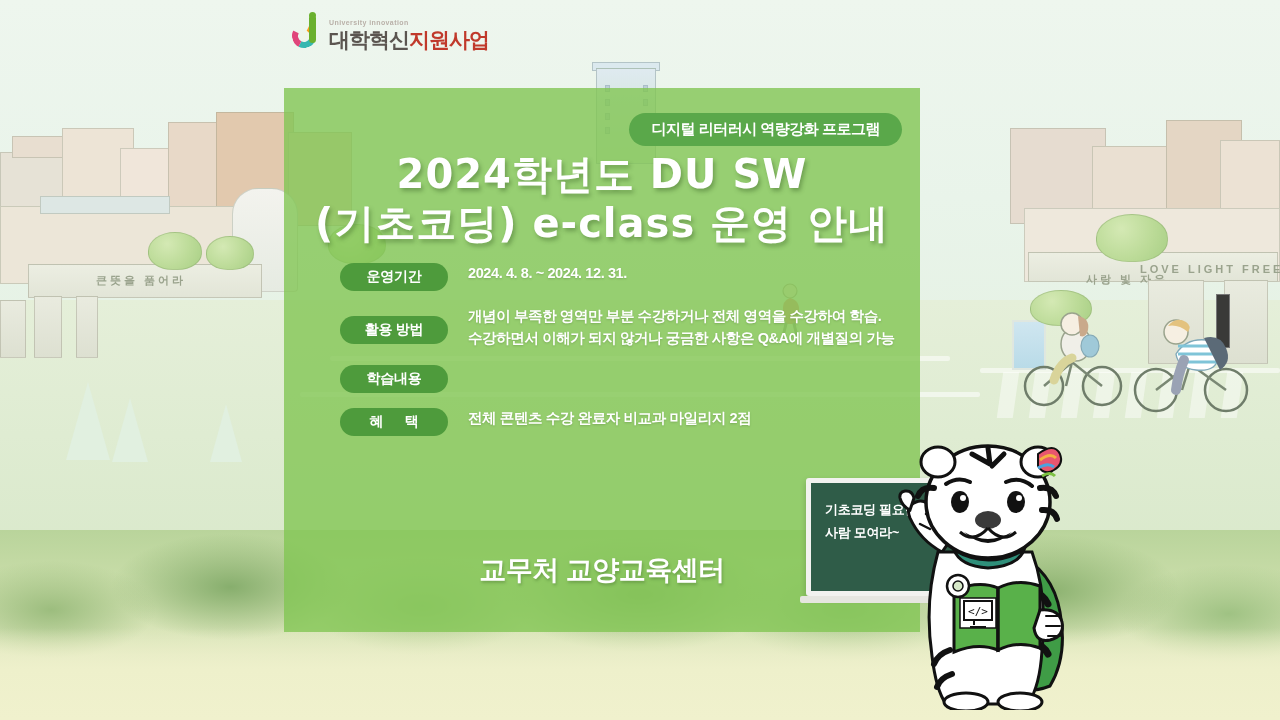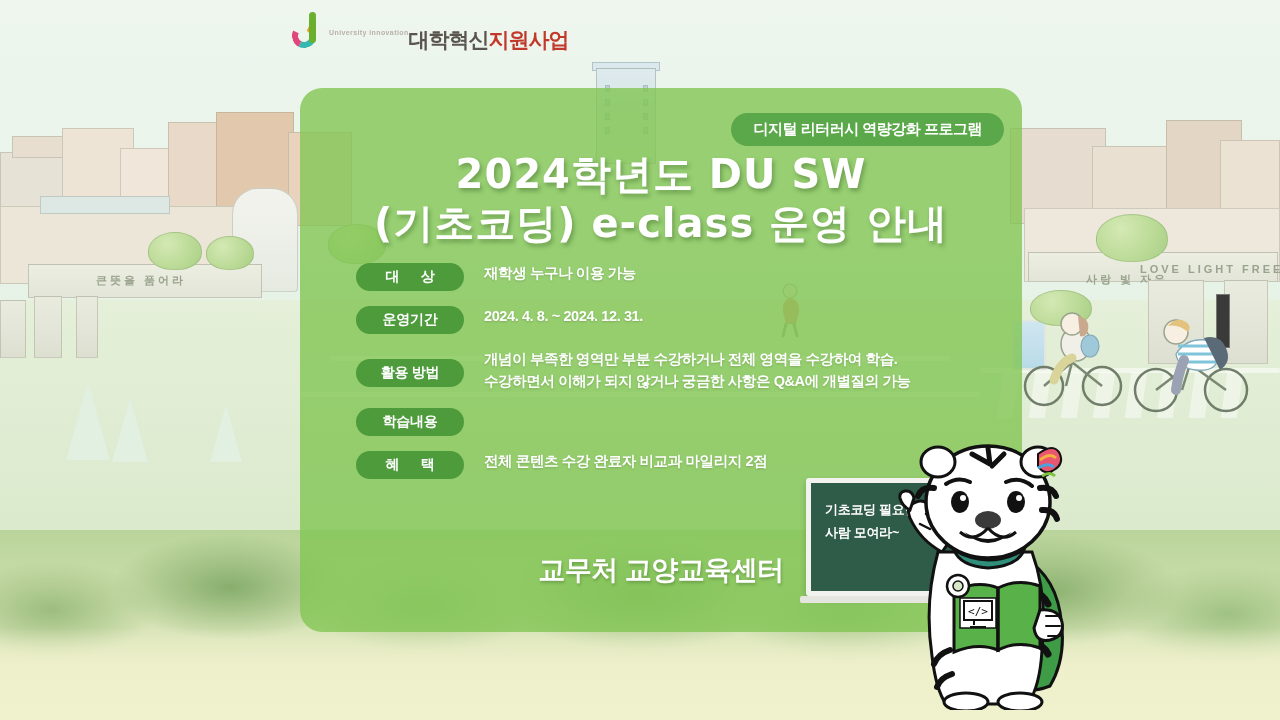--- a/index.html
+++ b/index.html
@@ -116,34 +116,33 @@
     transform:rotate(-18deg);
   }
   .logo-j {
     position:absolute; left:17px; top:0; width:7px; height:27px;
     background:#6ab02e; border-radius:3px 3px 5px 5px;
   }
   .logo-dot {
     position:absolute; left:17px; top:-4px; width:7px; height:7px;
     border-radius:50%; background:#6ab02e;
   }
-  .logo-text { display:flex; flex-direction:row; line-height:1; }
+  .logo-text { display:flex; flex-direction:column; line-height:1; }
   .logo-en {
     font-size:7px; color:#b9b0a8; letter-spacing:.4px; margin-bottom:3px;
     font-weight:600;
   }
   .logo-kr { font-size:21px; font-weight:800; letter-spacing:-1px; white-space:nowrap; }
   .logo-kr .dark { color:#5b5550; }
   .logo-kr .red { color:#c0392b; }
 
   
   .panel {
-    position:absolute; left:300px; top:88px; width:722px; height:544px;
+    position:absolute; left:284px; top:88px; width:636px; height:544px;
     background:rgba(130,198,84,.80);
-    border-radius:22px;
   }
 
   
   .badge {
     position:absolute; right:18px; top:25px;
     background:#5aa84a; color:#fff;
     padding:7px 22px; border-radius:20px;
     font-size:15px; font-weight:700; letter-spacing:-.5px; white-space:nowrap;
   }
 
@@ -341,26 +340,20 @@
 
     <div class="badge">디지털 리터러시 역량강화 프로그램</div>
 
     <h1 class="title">
       <span>2024학년도 DU SW</span>
       <span class="title-l2">(기초코딩) e-class 운영 안내</span>
     </h1>
 
     <div class="info">
 
-      <div class="row">
-        <div class="row-label">대      상</div>
-        <div class="row-value">
-          <span class="line">재학생 누구나 이용 가능</span>
-        </div>
-      </div>
 
       <div class="row">
         <div class="row-label">운영기간</div>
         <div class="row-value">
           <span class="line">2024. 4. 8. ~ 2024. 12. 31.</span>
         </div>
       </div>
 
 
       <div class="row row--tall">

